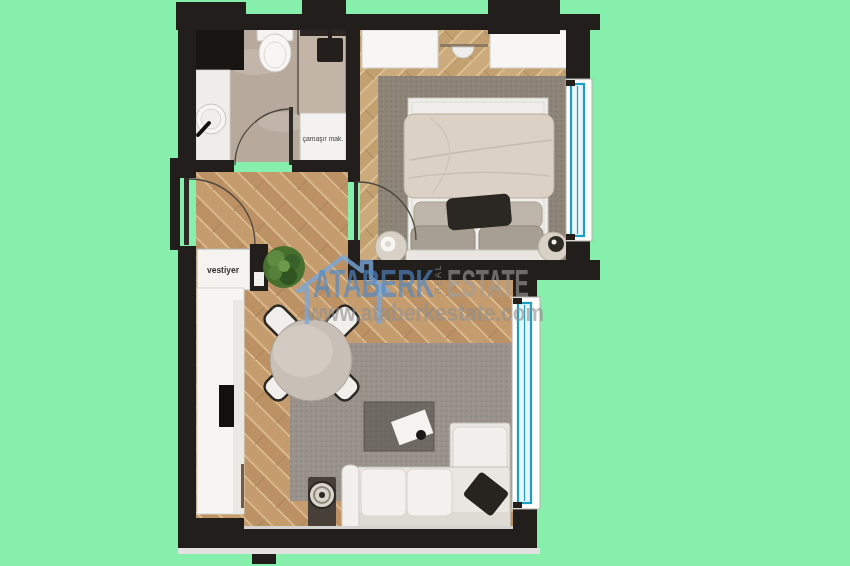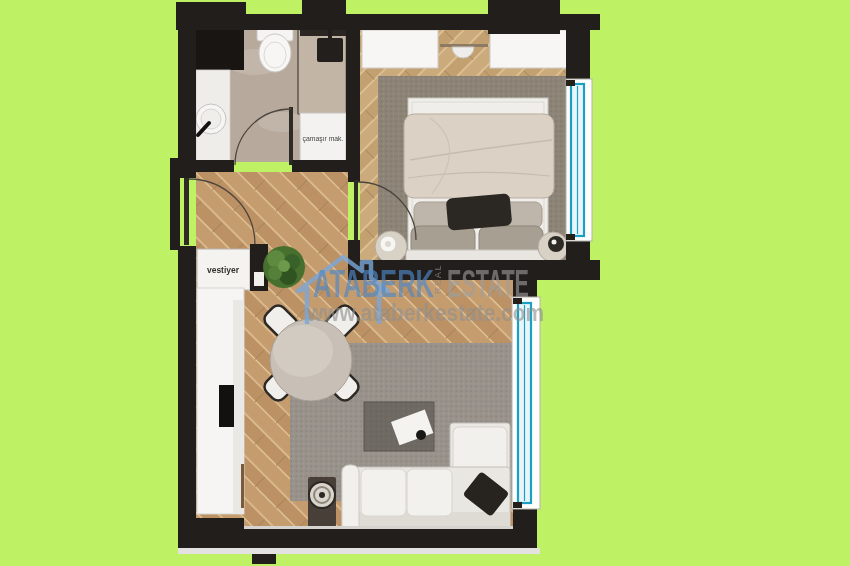--- a/index.html
+++ b/index.html
@@ -1,16 +1,16 @@
 <!DOCTYPE html>
 <html><head>
 <meta charset="utf-8">
 <style>
   html,body{margin:0;padding:0;background:#ffffff;}
-  #stage{position:relative;width:850px;height:566px;background:#bef264;overflow:hidden;
+  #stage{position:relative;width:850px;height:566px;background:#86efac;overflow:hidden;
          font-family:"Liberation Sans", sans-serif;}
   svg{position:absolute;left:0;top:0;}
   text{font-family:"Liberation Sans", sans-serif;}
   .small-label{font-size:6.8px;fill:#45443f;}
   .closet-label{font-size:8.5px;font-weight:bold;fill:#34322f;}
 </style>
 </head>
 <body>
 
 <div id="stage">

